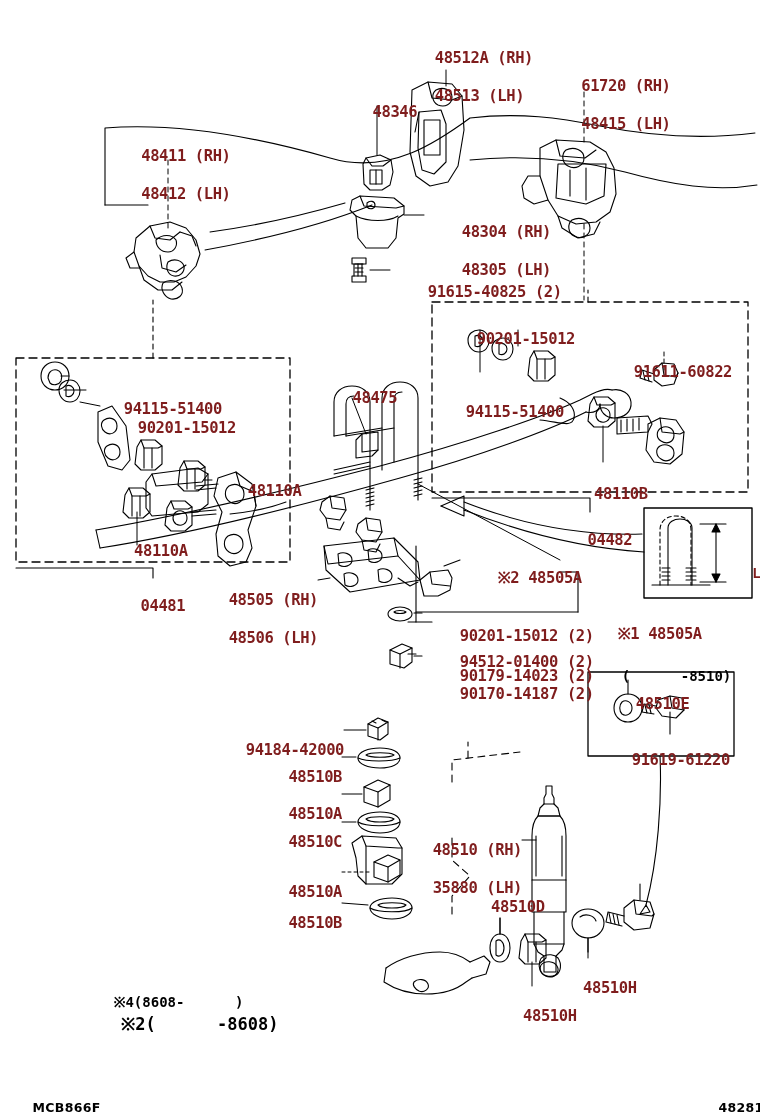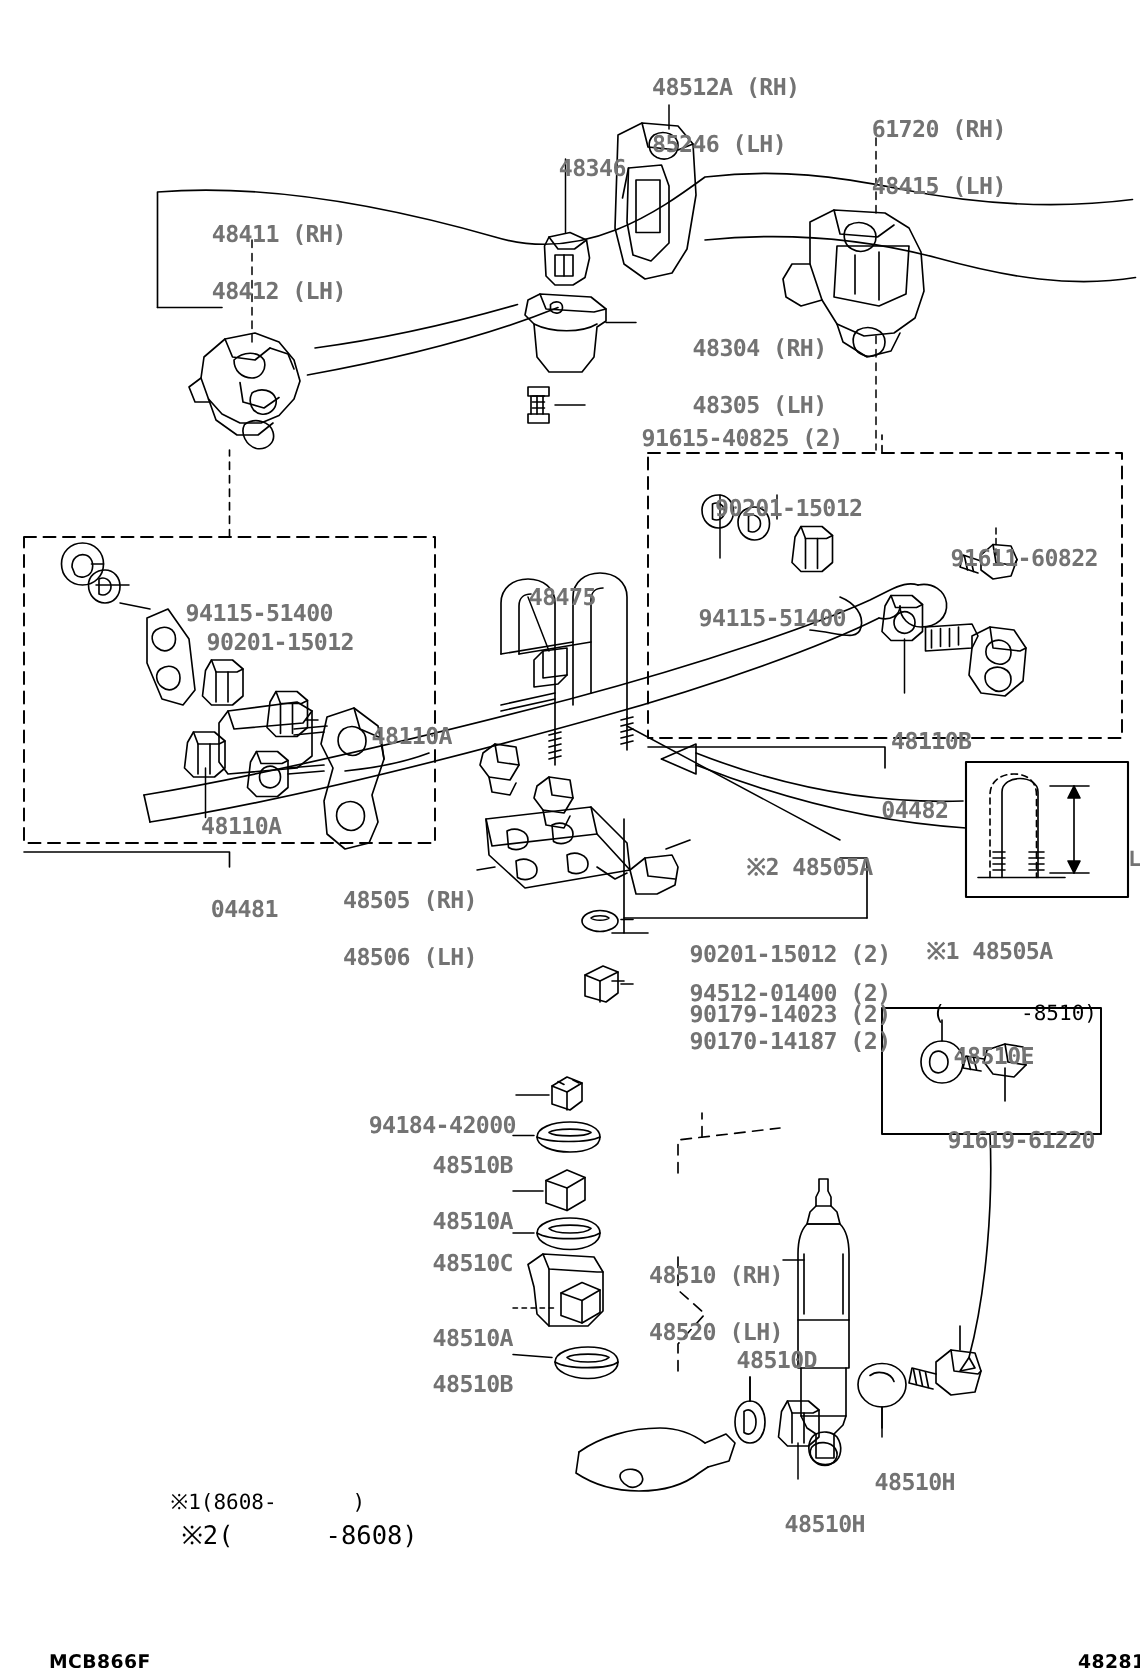--- a/index.html
+++ b/index.html
@@ -21,28 +21,28 @@
     width:760px;height:1112px;
   }
   .lbl{
     position:absolute;
     font-family:"DejaVu Sans Mono","Liberation Mono",monospace;
     font-weight:bold;
     font-size:15.5px;
     letter-spacing:-0.4px;
     white-space:pre;
     line-height:19px;
-    color:#737373;
+    color:#7f1d1d;
   }
   .lbl.c{transform:translateX(-50%);}
   .lbl.r{transform:translateX(-100%);}
   .note{
     position:absolute;
     font-family:"DejaVu Sans Mono","Liberation Mono",monospace;
-    font-weight:normal;
+    font-weight:bold;
     font-size:13.5px;
     white-space:pre;
     line-height:19px;
   }
   .footcode{
     position:absolute;
     font-family:"DejaVu Sans","Liberation Sans",sans-serif;
     font-size:12.5px;
     font-weight:bold;
     letter-spacing:0.3px;
@@ -498,21 +498,21 @@
     <span>48411 (RH)</span><br>
     <span>48412 (LH)</span>
   </div>
 
   <div class="lbl c" style="left:377px;top:84px;">
     <span>48346</span>
   </div>
 
   <div class="lbl c" style="left:466px;top:30px;">
     <span>48512A (RH)</span><br>
-    <span>85246 (LH)</span>
+    <span>48513 (LH)</span>
   </div>
 
   <div class="lbl c" style="left:608px;top:58px;">
     <span>61720 (RH)</span><br>
     <span>48415 (LH)</span>
   </div>
 
   <div class="lbl" style="left:426px;top:204px;">
     <span>48304 (RH)</span><br>
     <span>48305 (LH)</span>
@@ -606,21 +606,21 @@
   <div class="lbl r" style="left:342px;top:864px;">
     <span>48510A</span>
   </div>
 
   <div class="lbl r" style="left:342px;top:895px;">
     <span>48510B</span>
   </div>
 
   <div class="lbl r" style="left:522px;top:822px;">
     <span>48510 (RH)</span><br>
-    <span>48520 (LH)</span>
+    <span>35880 (LH)</span>
   </div>
 
 
   <div class="lbl c" style="left:500px;top:936px;transform:translate(-50%,-100%);">
     <span>48510D</span>
   </div>
 
   <div class="lbl c" style="left:532px;top:988px;">
     <span>48510H</span>
   </div>
@@ -647,21 +647,21 @@
 
   <div class="lbl" style="left:600px;top:676px;">
     <span>48510E</span>
   </div>
 
   <div class="lbl" style="left:596px;top:732px;">
     <span>91619-61220</span>
   </div>
 
   <div class="note" style="left:80px;top:974px;font-size:14px;">
-    <span>※1(8608-      )</span>
+    <span>※4(8608-      )</span>
   </div>
 
   <div class="note" style="left:80px;top:996px;font-size:17px;">
     <span>※2(      -8608)</span>
   </div>
 
   <div class="footcode" style="left:14px;top:1085px;">
     <span>MCB866F</span>
   </div>
 

